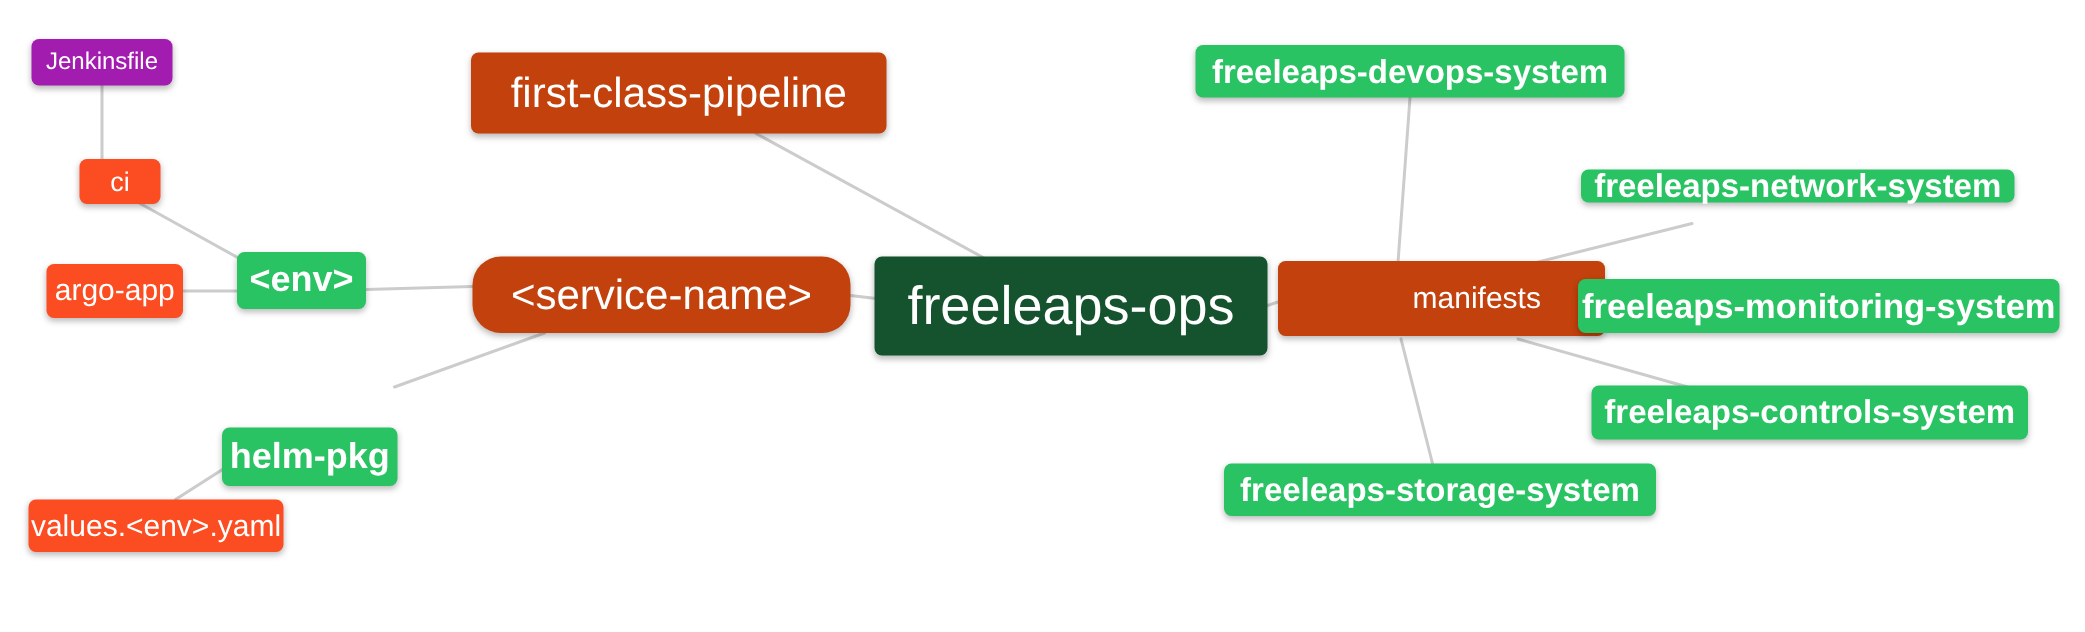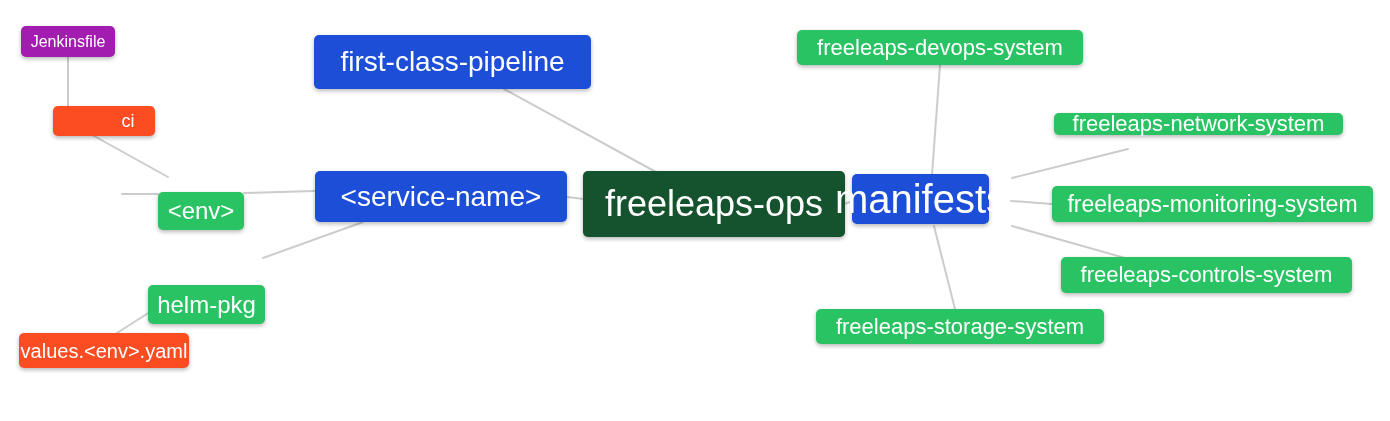--- a/index.html
+++ b/index.html
@@ -35,36 +35,36 @@
     align-items: center;
     justify-content: center;
     color: #ffffff;
     border-radius: 5px;
     box-shadow: 0 2px 4px rgba(0,0,0,0.28);
     white-space: nowrap;
     cursor: pointer;
     line-height: 1;
     user-select: none;
   }
-  .c-blue  { background: #1d4ed8; }
-  .c-green { background: #29c363; }
+  .c-blue  { background: #c2410c; }
+  .c-green { background: #29c363; font-weight: bold; }
   .c-red   { background: #fb4d21; }
   .c-amber { background: #a21caf; }
   .c-dark  { background: #14532d; }
 
   .n-jenkinsfile { left: 21px;  top: 26px;  width: 94px;  height: 31px; font-size: 16px; }
-  .n-ci          { left: 53px;  top: 106px; width: 54px;  height: 30px; font-size: 18px; padding-left: 48px; }
+  .n-ci          { left: 53px;  top: 106px; width: 54px;  height: 30px; font-size: 18px; }
   .n-argo-app    { left: 31px;  top: 176px; width: 91px;  height: 36px; font-size: 20px; }
-  .n-env         { left: 158px; top: 192px; width: 86px;  height: 38px; font-size: 24px; }
+  .n-env         { left: 158px; top: 168px; width: 86px;  height: 38px; font-size: 24px; }
   .n-helm-pkg    { left: 148px; top: 257px; width: 117px; height: 39px; font-size: 24px; margin-top: 28px; }
   .n-values      { left: 7px;   top: 333px; width: 170px; height: 35px; font-size: 20px; margin-left: 12px; }
   .n-pipeline    { left: 314px; top: 35px;  width: 277px; height: 54px; font-size: 28px; }
-  .n-service     { left: 315px; top: 171px; width: 252px; height: 51px; font-size: 28px; }
+  .n-service     { left: 315px; top: 171px; width: 252px; height: 51px; font-size: 28px; border-radius: 19px; }
   .n-ops         { left: 583px; top: 171px; width: 262px; height: 66px; font-size: 36px; }
-  .n-manifests   { left: 852px; top: 174px; width: 137px; height: 50px; font-size: 40px; }
+  .n-manifests   { left: 852px; top: 174px; width: 171px; height: 50px; font-size: 20px; padding-left: 47px; }
   .n-devops      { left: 797px; top: 30px;  width: 286px; height: 35px; font-size: 22px; }
   .n-network     { left: 1054px;top: 113px; width: 289px; height: 22px; font-size: 22px; }
   .n-monitoring  { left: 1052px;top: 186px; width: 321px; height: 36px; font-size: 23px; }
   .n-controls    { left: 1061px;top: 257px; width: 291px; height: 36px; font-size: 22px; }
   .n-storage     { left: 816px; top: 309px; width: 288px; height: 35px; font-size: 22px; }
 </style>
 </head>
 <body>
 
 <div class="canvas">
@@ -81,20 +81,21 @@
     <line x1="844" y1="204" x2="853" y2="201"></line>
     <line x1="940" y1="65" x2="932" y2="175"></line>
     <line x1="1012" y1="178" x2="1128" y2="149"></line>
     <line x1="1011" y1="201" x2="1052" y2="204"></line>
     <line x1="1012" y1="226" x2="1125" y2="258"></line>
     <line x1="934" y1="226" x2="955" y2="309"></line>
   </svg>
 
   <div class="node c-amber n-jenkinsfile">Jenkinsfile</div>
   <div class="node c-red   n-ci">ci</div>
+  <div class="node c-red   n-argo-app">argo-app</div>
   <div class="node c-green n-env">&lt;env&gt;</div>
   <div class="node c-green n-helm-pkg">helm-pkg</div>
   <div class="node c-red   n-values">values.&lt;env&gt;.yaml</div>
   <div class="node c-blue  n-pipeline">first-class-pipeline</div>
   <div class="node c-blue  n-service">&lt;service-name&gt;</div>
   <div class="node c-dark  n-ops">freeleaps-ops</div>
   <div class="node c-blue  n-manifests">manifests</div>
   <div class="node c-green n-devops">freeleaps-devops-system</div>
   <div class="node c-green n-network">freeleaps-network-system</div>
   <div class="node c-green n-monitoring">freeleaps-monitoring-system</div>

